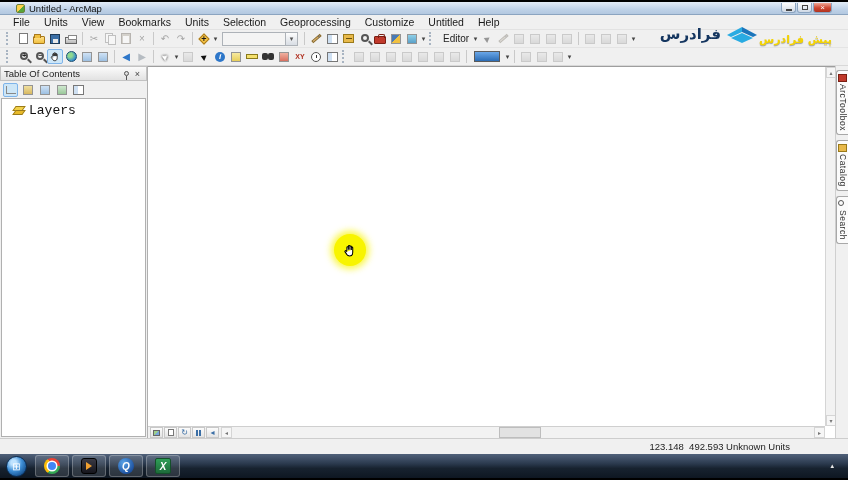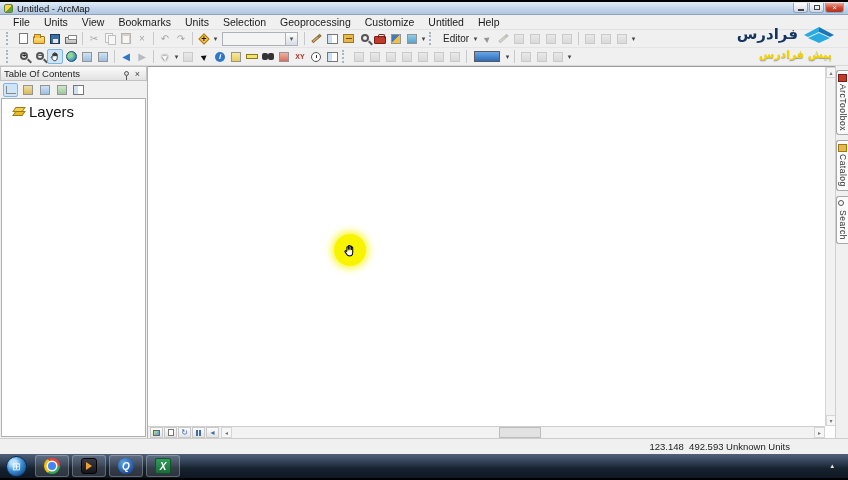--- a/index.html
+++ b/index.html
@@ -6,21 +6,21 @@
   html,body { width:848px; height:480px; background:#000; font-family:"Liberation Sans", sans-serif; }
   .screen { position:relative; width:848px; height:480px; background:#000; overflow:hidden; }
 
   
   .bar-top    { position:absolute; left:0; top:0;    width:100%; height:2px; background:#000; }
   .bar-bottom { position:absolute; left:0; top:478px; width:100%; height:2px; background:#000; }
 
   
   .titlebar { position:absolute; left:0; top:2px; width:100%; height:13px;
     background:linear-gradient(#e3ecf7,#bfd2e8 60%,#b3c8e0); border-bottom:1px solid #8ba4c0;
-    display:flex; align-items:center; padding:0 4px; }
+    display:flex; align-items:center; padding:0 16px; }
   .app-ico { width:9px; height:9px; border-radius:2px; margin-right:4px;
     background:linear-gradient(135deg,#ffd24a 0 50%,#57a639 50% 100%); border:1px solid #6b7f3a; }
   .title-text { font-size:9.5px; color:#111; }
   .win-controls { margin-left:auto; display:flex; gap:1px; }
   .wbtn { width:15px; height:10px; border:1px solid #8ba4c0; border-top:none; border-radius:0 0 3px 3px;
     background:linear-gradient(#fdfdfd,#cfd9e6); display:flex; align-items:center; justify-content:center;
     font-size:8px; line-height:8px; color:#333; }
   .wbtn.close { background:linear-gradient(#f0a897,#ce4631 55%,#b03320); color:#fff; width:19px; }
   .wbtn .minbar { width:6px; height:2px; background:#444; margin-top:4px; }
   .wbtn .maxrect { width:6px; height:5px; border:1px solid #444; }
@@ -101,21 +101,21 @@
   .toc-pin { width:11px; height:11px; display:flex; align-items:center; justify-content:center; position:relative; }
   .toc-pin i { width:5px; height:5px; border:1px solid #555; background:#ddd; border-radius:50%; position:relative; }
   .toc-pin i::after { content:""; position:absolute; left:1px; top:4px; width:1px; height:4px; background:#555; }
   .toc-close { width:11px; height:11px; font-size:9px; color:#444; display:flex; align-items:center; justify-content:center; }
   .toc-tools { height:17px; display:flex; align-items:center; gap:2px; padding:0 3px; }
   .ticn { width:15px; height:14px; border:1px solid transparent; border-radius:2px; display:flex; align-items:center; justify-content:center; }
   .ticn.sel { border-color:#7eb4ea; background:#cde6f7; }
   .tree-lines { width:10px; height:8px; border-left:1px solid #888; border-bottom:1px solid #888; }
   .toc-tree { flex:1; background:#fff; border:1px solid #b0b0b0; margin:0 1px 1px 1px; padding:4px 0 0 10px; }
   .tree-item { display:flex; align-items:center; gap:4px; }
-  .tree-label { font-size:15px; color:#111; }
+  .tree-label { font-size:13px; color:#111;font-family:Liberation Mono, monospace; }
 
   .map-wrap { position:absolute; left:148px; top:0; right:13px; bottom:0; background:#fff; border-top:1px solid #9e9e9e; }
   .map-canvas { position:absolute; left:0; top:0; right:10px; bottom:12px; background:#fff; }
 
   .vscroll { position:absolute; right:0; top:0; width:10px; bottom:12px; background:#f2f2f2; border-left:1px solid #d5d5d5; }
   .sbtn { position:absolute; left:0; width:10px; height:11px; background:#f6f6f6; border:1px solid #d5d5d5; font-size:6px; color:#777; display:flex; align-items:center; justify-content:center; }
   .vscroll .up { top:0; } .vscroll .down { bottom:0; }
 
   .map-bottom { position:absolute; left:0; right:10px; bottom:0; height:12px; background:#f0f0f0; border-top:1px solid #cfcfcf; display:flex; align-items:center; }
   .view-btns { display:flex; align-items:center; gap:1px; padding:0 2px; background:#f0f0f0; }
@@ -153,21 +153,21 @@
   .chrome { width:16px; height:16px; border-radius:50%; position:relative;
     background:conic-gradient(from -30deg, #ea4335 0 120deg, #34a853 120deg 240deg, #fbbc05 240deg 360deg); }
   .chrome::after { content:""; position:absolute; left:4px; top:4px; width:8px; height:8px; border-radius:50%; background:#4285f4; box-shadow:0 0 0 1.5px #fff; }
   .mplayer { width:16px; height:16px; border-radius:3px; background:linear-gradient(#3a3a44,#15151c); border:1px solid #000; display:flex; align-items:center; justify-content:center; }
   .mplayer i { width:0; height:0; border-left:6px solid #f0a030; border-top:4px solid transparent; border-bottom:4px solid transparent; }
   .qapp { width:16px; height:16px; border-radius:50%; background:radial-gradient(circle at 35% 30%, #5aa4e8, #1b4f9e 75%); color:#fff; font-size:10px; font-weight:bold; display:flex; align-items:center; justify-content:center; }
   .excel { width:16px; height:16px; border-radius:2px; background:linear-gradient(#2f9e57,#1d6b3a); color:#fff; font-size:10px; font-weight:bold; display:flex; align-items:center; justify-content:center; border:1px solid #14502a; }
   .tray-arrow { margin-left:auto; margin-right:14px; color:#e8e8e8; font-size:7px; }
 
   
-  .watermark { position:absolute; right:12px; top:22px; display:flex; flex-direction:column; align-items:flex-end; z-index:30; }
+  .watermark { position:absolute; right:12px; top:22px; display:flex; flex-direction:row; align-items:flex-end; z-index:30; }
   .brand-row { display:flex; align-items:center; gap:4px; }
   .brand-text { font-family:"DejaVu Sans", sans-serif; font-size:15px; font-weight:bold; color:#14355f; }
   .badge-text { font-family:"DejaVu Sans", sans-serif; font-size:11px; font-weight:bold; color:#f5d400; text-shadow:0 1px 1px rgba(0,0,0,.35); margin-top:2px; margin-right:4px; }
 
   
   .click-hl { position:absolute; left:334px; top:234px; width:32px; height:32px; border-radius:50%;
     background:#f8f400; box-shadow:0 0 7px 3px rgba(248,244,0,.75); display:flex; align-items:center; justify-content:center; z-index:25; }
 </style>
 </head>
 <body>

